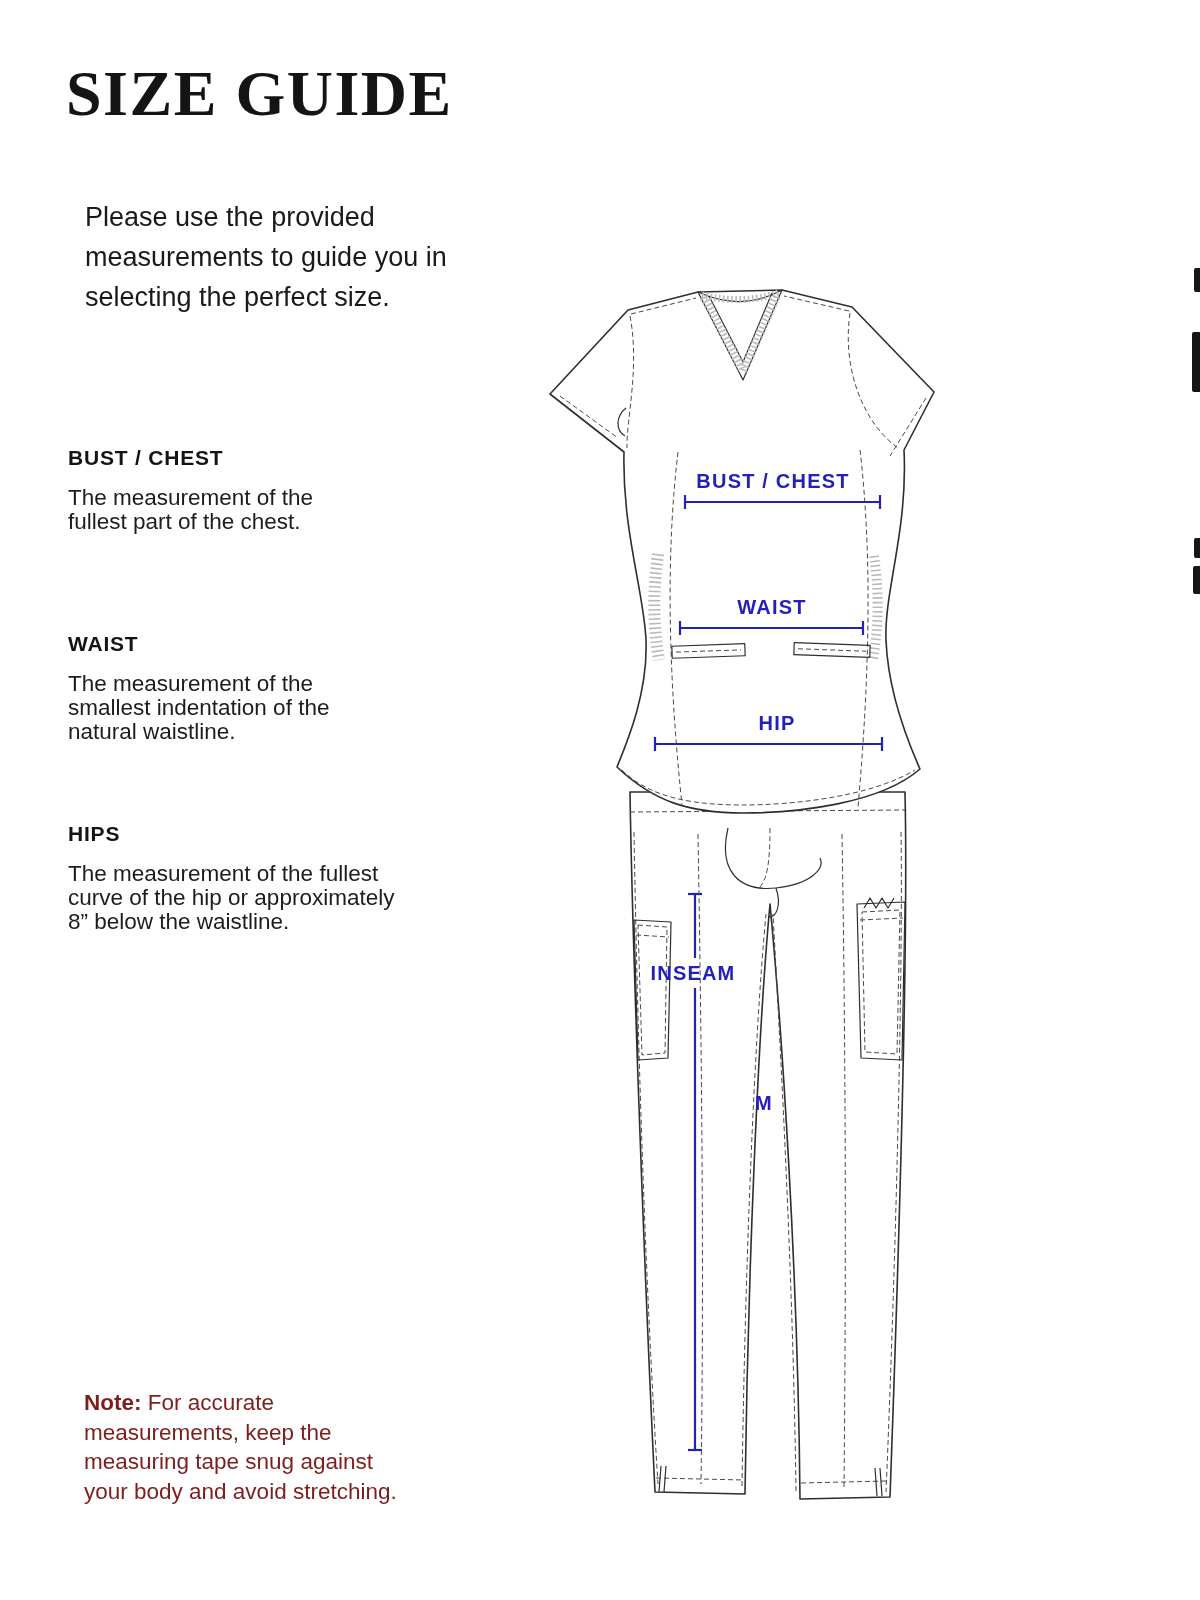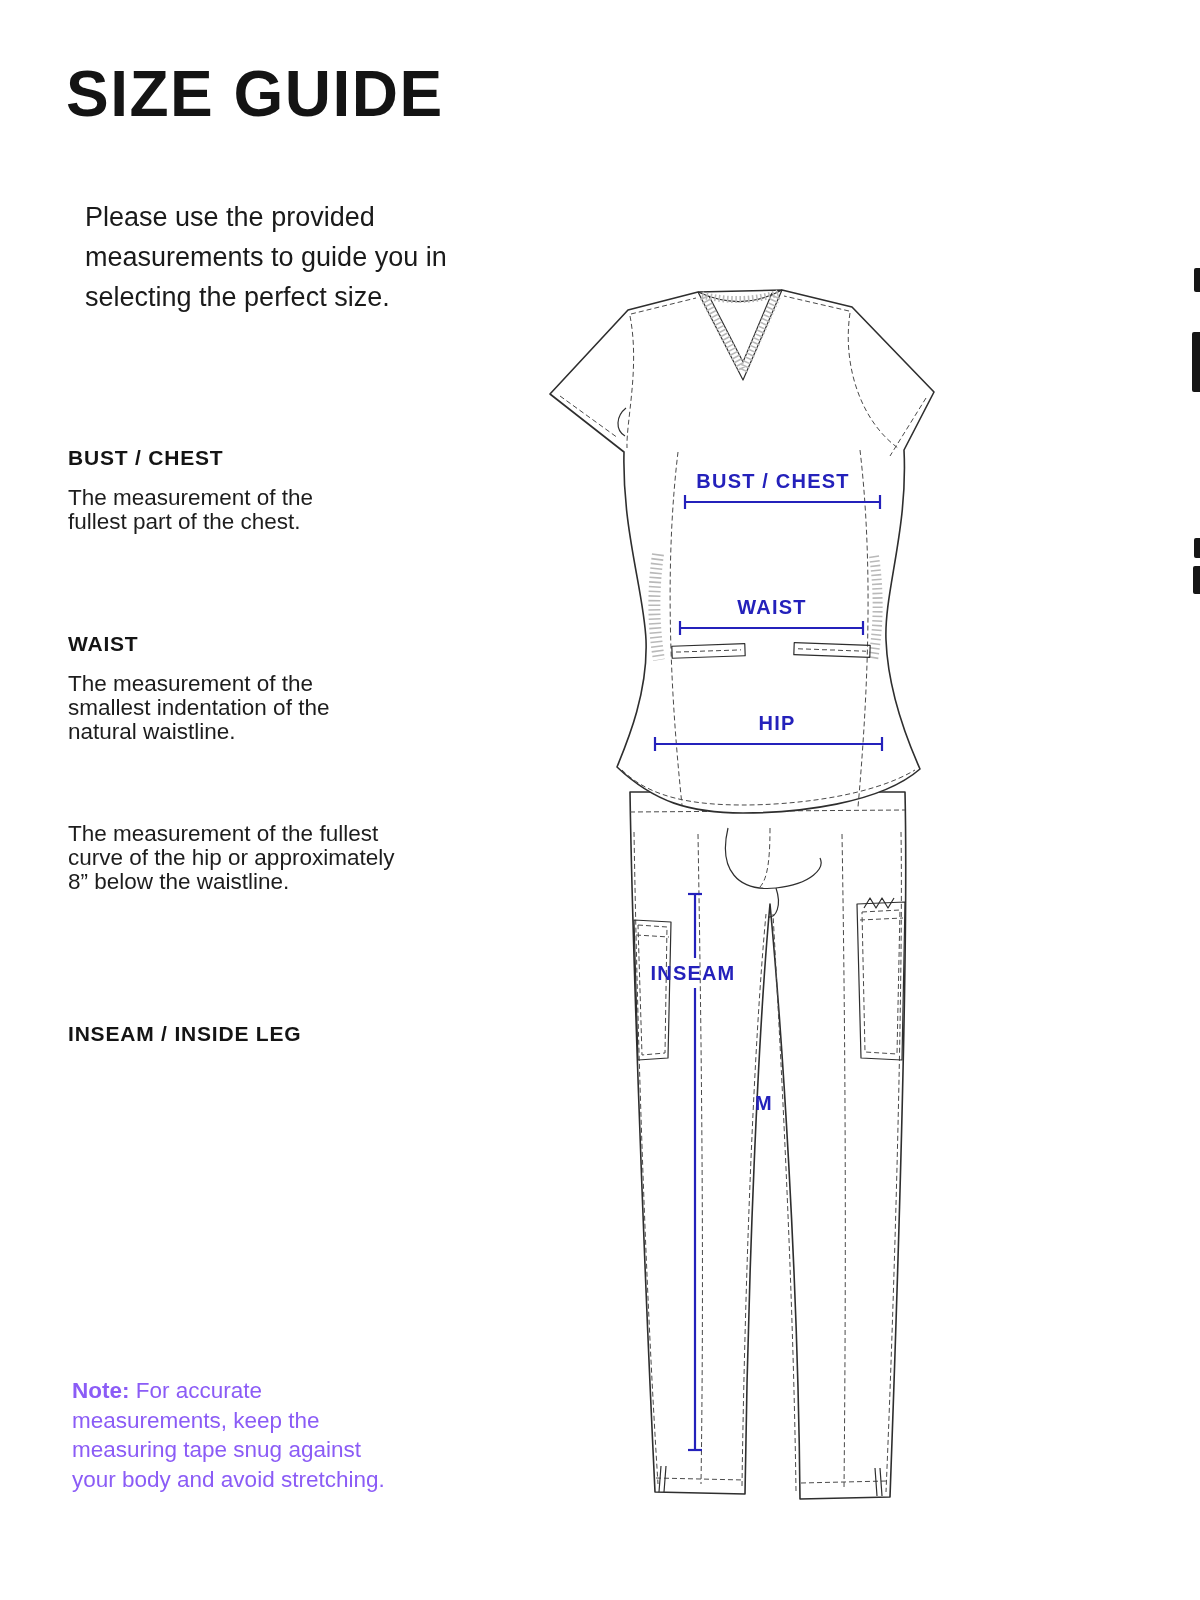--- a/index.html
+++ b/index.html
@@ -3,33 +3,33 @@
 <meta charset="utf-8">
 <style>
   :root{ --accent:#2421bb; }
   html,body{margin:0;padding:0;background:#fff;}
   .canvas{
     position:relative;width:1200px;height:1600px;background:#fff;overflow:hidden;
     font-family:"Liberation Sans","DejaVu Sans",sans-serif;color:#1a1a1a;
   }
   .page-title{
     position:absolute;left:66px;top:62px;margin:0;
-    font-size:64px;font-weight:700;letter-spacing:1.5px;color:#141414;line-height:1;
+    font-size:64px;font-weight:700;letter-spacing:1.5px;color:#141414;line-height:1;font-family:Liberation Serif, serif;
   }
   .intro{
     position:absolute;left:68px;top:180px;margin:17px;width:480px;
     font-size:27px;line-height:40px;white-space:pre-line;color:#1a1a1a;
   }
   .sec{position:absolute;left:68px;width:470px;}
   .sec h2{margin:0 0 16px;font-size:21px;font-weight:700;letter-spacing:.8px;color:#141414;}
   .sec p{margin:0;font-size:22.5px;line-height:24px;white-space:pre-line;color:#1d1d1d;}
   .sec-bust{top:446px}.sec-waist{top:632px}.sec-hips{top:822px}.sec-inseam{top:1022px}
   .note{
-    position:absolute;left:68px;top:1372px;margin:4px;width:420px;
-    font-size:22.5px;line-height:29.5px;white-space:pre-line;color:#8b5cf6;
+    position:absolute;left:68px;top:1372px;margin:16px;width:420px;
+    font-size:22.5px;line-height:29.5px;white-space:pre-line;color:#7f1d1d;
   }
   .note strong{font-weight:700;}
   svg.diagram{position:absolute;left:530px;top:272px;width:470px;height:1258px;}
   .outline{fill:#ffffff;stroke:#2e2e2e;stroke-width:1.6;stroke-linejoin:round;}
   .thin{fill:none;stroke:#2e2e2e;stroke-width:1.2;stroke-linejoin:round;}
   .stitch{fill:none;stroke:#4a4a4a;stroke-width:1;stroke-dasharray:5 3;}
   .rib{fill:none;stroke:#b9b9b9;}
   .dim-line{stroke:var(--accent);stroke-width:2.2;}
   .dim-label{
     fill:var(--accent);font-weight:700;font-size:20px;letter-spacing:1.2px;
@@ -59,27 +59,27 @@
   </section>
 
   <section class="sec sec-waist">
     <h2>WAIST</h2>
     <p>The measurement of the
 smallest indentation of the
 natural waistline.</p>
   </section>
 
   <section class="sec sec-hips">
+    <h2>HIPS</h2>
     <p>The measurement of the fullest
 curve of the hip or approximately
 8” below the waistline.</p>
   </section>
 
   <section class="sec sec-inseam">
-    <h2>INSEAM / INSIDE LEG</h2>
   </section>
 
   <p class="note"><strong>Note:</strong><span> For accurate
 measurements, keep the
 measuring tape snug against
 your body and avoid stretching.</span></p>
 
   <svg class="diagram" viewBox="0 0 470 1258" aria-hidden="true">
 
     <g>

